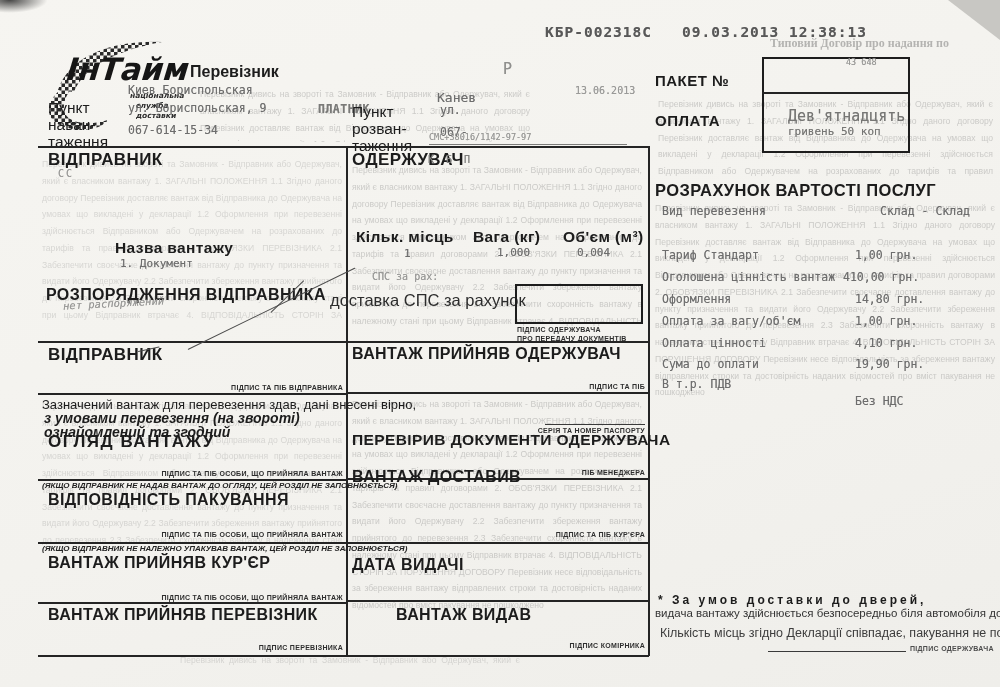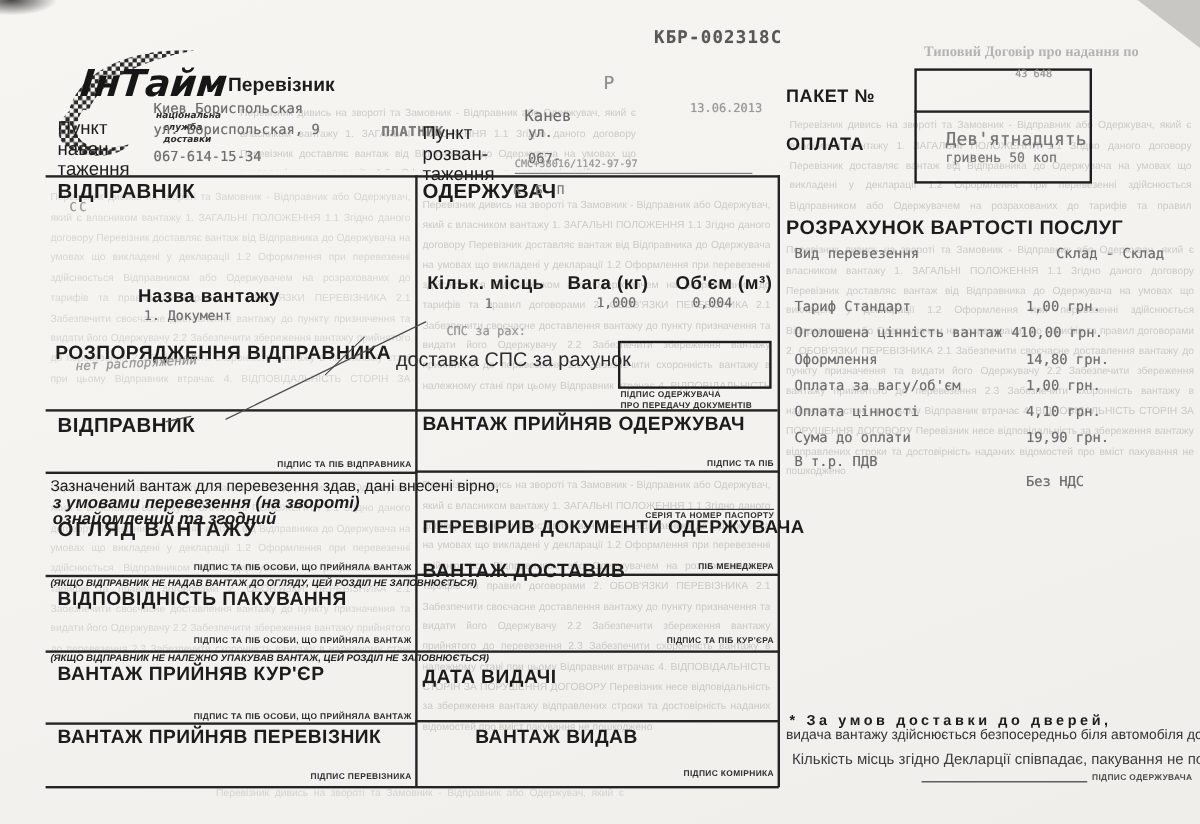--- a/index.html
+++ b/index.html
@@ -57,20 +57,21 @@
     </defs>
     <path d="M14 66 C 26 30, 72 16, 118 18 C 74 26, 40 42, 30 68 Z" fill="url(#chk)"></path>
     <path d="M22 62 C 2 74, -2 94, 18 102 C 40 110, 58 104, 64 96 C 46 102, 22 100, 20 86 C 19 76, 24 68, 30 62 Z" fill="url(#chk)"></path>
     <text x="28" y="56" font-family="DejaVu Sans, sans-serif" font-style="italic" font-weight="bold" font-size="31" fill="#161616" transform="skewX(-6)">ІнТайм</text>
     <text x="86" y="74" font-family="DejaVu Sans, sans-serif" font-style="italic" font-weight="bold" font-size="7.5" fill="#2d2d2d">національна</text>
     <text x="92" y="84" font-family="DejaVu Sans, sans-serif" font-style="italic" font-weight="bold" font-size="7.5" fill="#2d2d2d">служба</text>
     <text x="92" y="94" font-family="DejaVu Sans, sans-serif" font-style="italic" font-weight="bold" font-size="7.5" fill="#2d2d2d">доставки</text>
   </svg>
 
   <div class="abs z dm b" style="left:545px;top:24px;font-size:14.5px;letter-spacing:1px;color:#585858;">КБР-002318С</div>
+  <div class="abs z dm b" style="left:682px;top:24px;font-size:14.5px;letter-spacing:1px;color:#585858;">09.03.2013 12:38:13</div>
   <div class="abs z pp" style="left:190px;top:63px;font-size:16px;font-weight:600;">Перевізник</div>
   <div class="abs z dm" style="left:503px;top:60px;font-size:15px;color:#8f8f8d;">Р</div>
   <div class="abs z dm faint" style="left:575px;top:85px;font-size:10px;">13.06.2013</div>
 
   <div class="abs z pp" style="left:48px;top:99px;font-size:15.5px;line-height:17px;">
     <div>Пункт</div>
     <div>наван-</div>
     <div>таження</div>
   </div>
   <div class="abs z dm" style="left:128px;top:83px;font-size:11.5px;">Киев Бориспольская</div>

